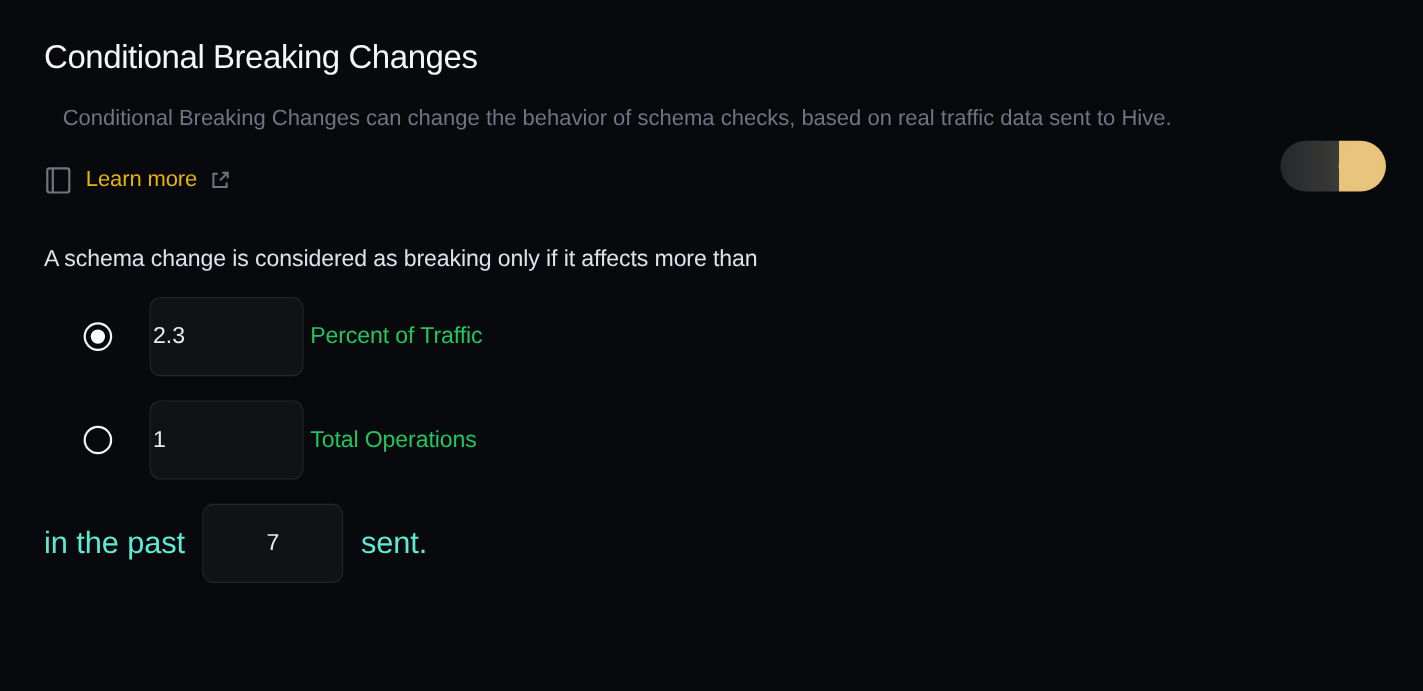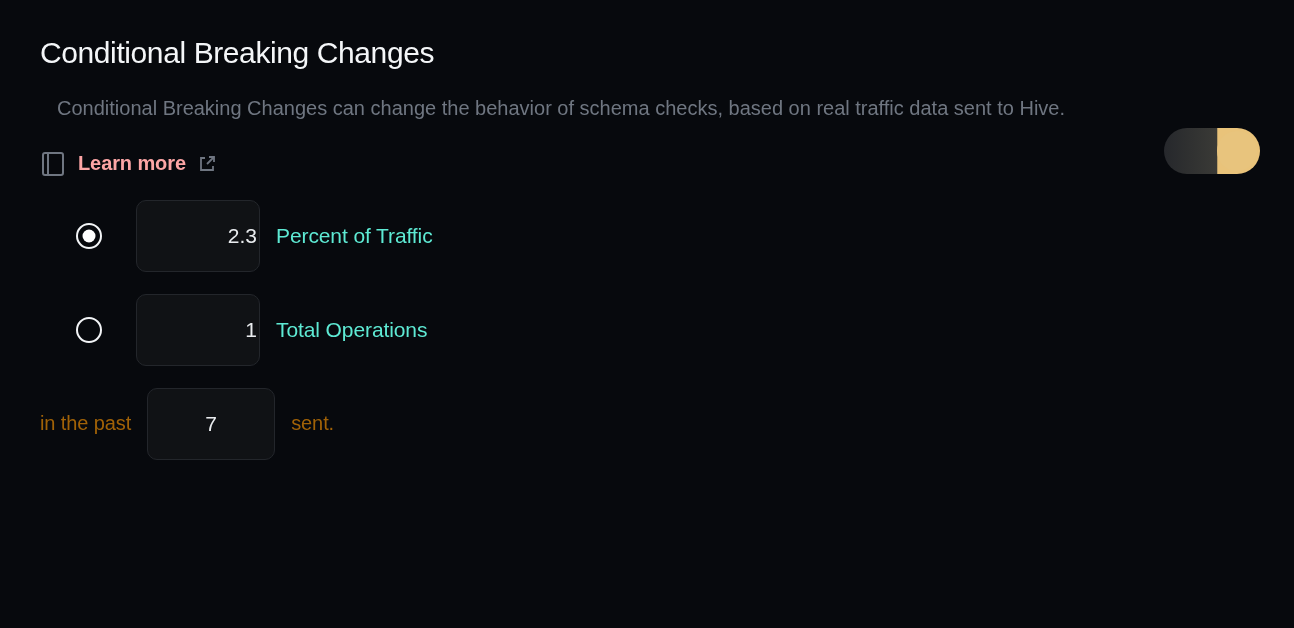--- a/index.html
+++ b/index.html
@@ -43,22 +43,22 @@
 
   .learn-row {
     display: flex;
     align-items: center;
     gap: 12px;
     margin-top: 22px;
   }
   .book-icon svg { display: block; }
   .learn-link {
     font-size: 20px;
-    font-weight: bold;
-    color: #fca5a5;
+    font-weight: normal;
+    color: #eab308;
     text-decoration: none;
     letter-spacing: -0.1px;
   }
   .ext-icon { display: flex; align-items: center; }
   .ext-icon svg { display: block; }
 
   .toggle {
     position: absolute;
     top: 128px;
     right: 34px;
@@ -109,49 +109,49 @@
     left: 50%;
     top: 50%;
     width: 13px;
     height: 13px;
     border-radius: 50%;
     background: #ffffff;
     transform: translate(-50%, -50%);
   }
 
   .num-box {
-    width: 124px;
+    width: 140px;
     height: 72px;
     background: #101215;
     border: 1.5px solid #23262b;
     border-radius: 10px;
     color: #e9ecef;
     font-family: "Liberation Sans", sans-serif;
     font-size: 21px;
-    text-align: right;
+    text-align: left;
     box-sizing: border-box;
     outline: none;
   }
   .num-box::placeholder { color: #5a6068; }
 
   .option-label {
     font-size: 21px;
-    color: #5eead4;
-    margin-left: 16px;
+    color: #22c55e;
+    margin-left: 6px;
     letter-spacing: -0.1px;
   }
 
   .past-row {
     display: flex;
     align-items: center;
     margin-top: 22px;
   }
   .past-text, .days-text {
-    font-size: 20px;
-    color: #a16207;
+    font-size: 28px;
+    color: #5eead4;
     letter-spacing: -0.1px;
   }
   .past-row .num-box {
     width: 128px;
     margin: 0 16px;
     text-align: center;
   }
 </style>
 </head>
 <body>
@@ -176,20 +176,21 @@
         <path d="M11 2h5v5"></path>
         <path d="M16 2l-7 7"></path>
       </svg>
     </span>
   </div>
 
   <div class="toggle">
     <div class="knob"></div>
   </div>
 
+  <div class="rule-sentence">A schema change is considered as breaking only if it affects more than</div>
 
   <div class="option-row">
     <div class="radio checked"></div>
     <input class="num-box" type="text" value="2.3" style="">
     <span class="option-label">Percent of Traffic</span>
   </div>
 
   <div class="option-row">
     <div class="radio"></div>
     <input class="num-box" type="text" value="1" style="">

